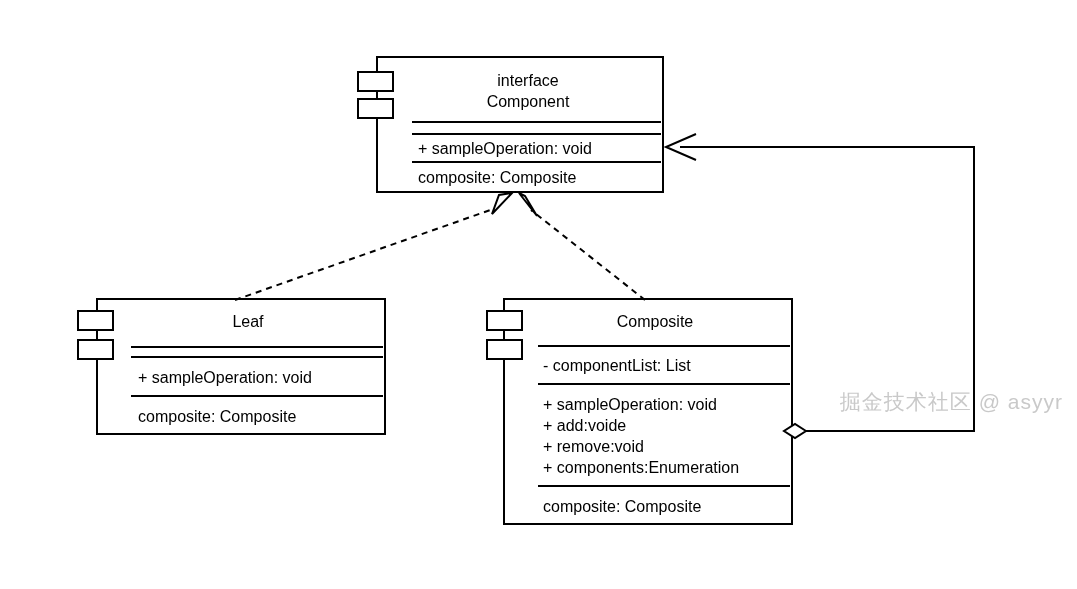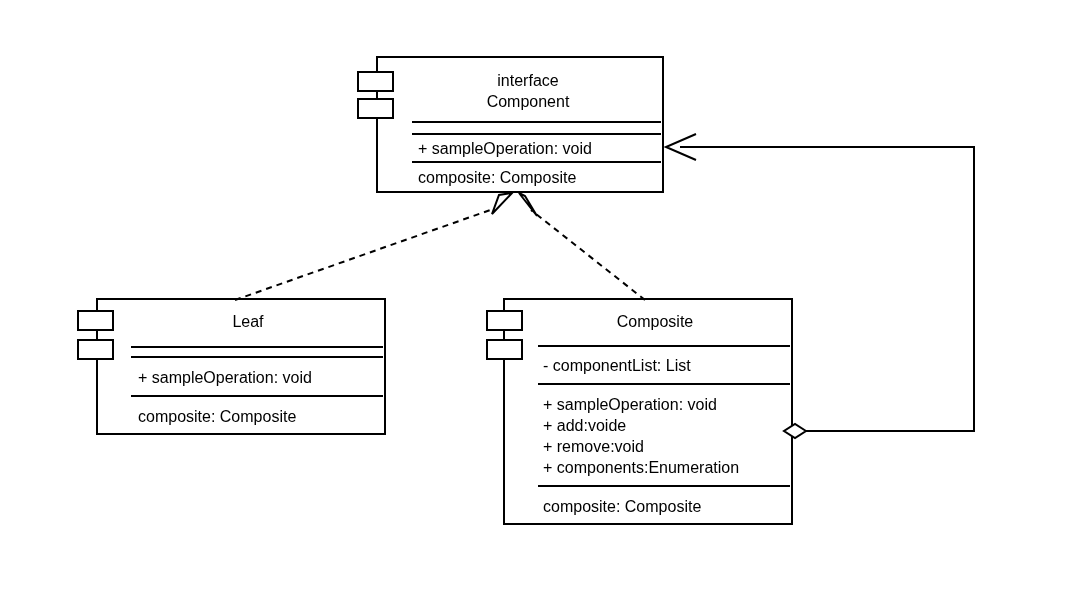--- a/index.html
+++ b/index.html
@@ -192,14 +192,15 @@
 
      Component ============ --&gt;
     <g>
       <polyline class="assoc-line" points="806,431 974,431 974,147 680,147"></polyline>
       <polygon class="diamond-hollow" points="806,431 795,424 784,431 795,438"></polygon>
       <polyline class="arrow-open" points="696,134 666,147 696,160"></polyline>
     </g>
 
   </svg>
 
+  <div class="watermark">掘金技术社区 @ asyyr</div>
 
 </div>
 
 </body></html>

